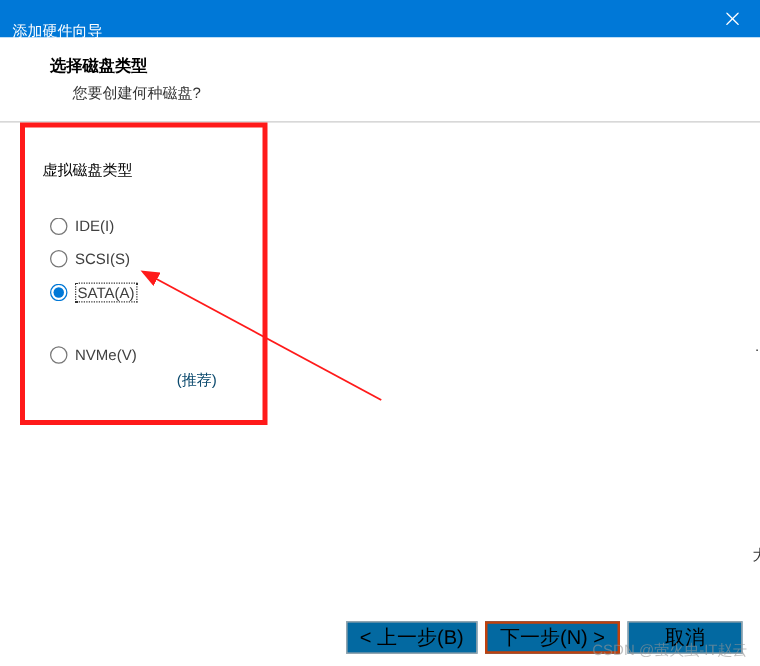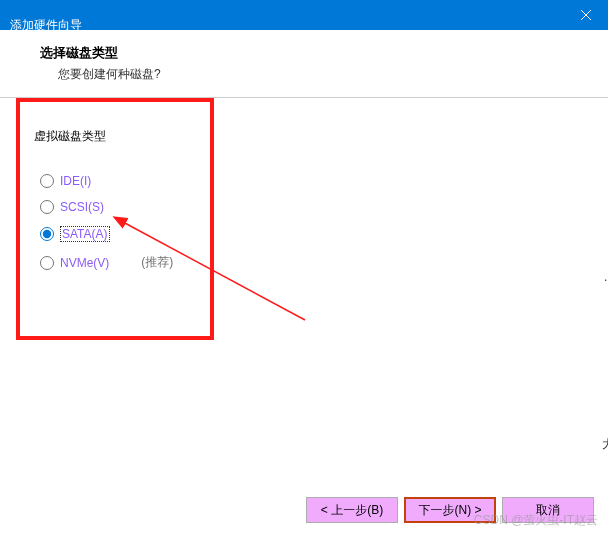--- a/index.html
+++ b/index.html
@@ -10,25 +10,25 @@
     .titlebar-close svg { width: 10px; height: 10px; }
     .dialog-body { background: #fff; padding: 0; }
     .header-section { padding: 14px 20px 14px 40px; border-bottom: 1px solid #ccc; }
     .header-title { font-size: 13px; font-weight: bold; color: #000; }
     .header-sub { font-size: 12px; color: #333; margin-top: 4px; margin-left: 18px; }
     .content-area { padding: 30px 24px 10px 34px; position: relative; min-height: 370px; }
     .group-label { font-size: 12px; color: #000; margin-bottom: 29px; }
     .radio-list { display: flex; flex-direction: column; gap: 12px; margin-left: 6px; }
     .radio-row { display: flex; align-items: center; gap: 6px; }
     .radio-row input[type="radio"] { width: 14px; height: 14px; accent-color: #0078d7; }
-    .radio-label { font-size: 12px; color: #8b5cf6; }
+    .radio-label { font-size: 12px; color: #404040; }
     .radio-label.selected { border: 1px dotted #333; padding: 0 1px; }
-    .reco { margin-left: 26px; color: #737373; }
+    .reco { margin-left: 26px; color: #0c4a6e; margin-top: 42px; }
     .button-bar { position: absolute; bottom: 10px; right: 14px; display: flex; gap: 6px; }
-    .btn { min-width: 92px; height: 26px; border: 1px solid #adadad; background: #f0abfc; font-size: 12px; font-family: inherit; cursor: pointer; padding: 0 10px; }
+    .btn { min-width: 92px; height: 26px; border: 1px solid #adadad; background: #0369a1; font-size: 16px; font-family: inherit; cursor: pointer; padding: 0 10px; }
     .btn.default { border: 2px solid #c2410c; }
     .highlight-box { position: absolute; border: 4px solid #ff1a1a; top: 98px; left: 16px; width: 198px; height: 242px; pointer-events: none; }
     .arrow-svg { position: absolute; top: 200px; left: 105px; pointer-events: none; }
     .watermark { position: absolute; bottom: 4px; right: 10px; color: rgba(150,150,150,0.6); font-size: 12px; }
     .side-cut { position: absolute; right: 0; top: 270px; width: 4px; height: 18px; color: #333; font-size: 12px; }
     .side-cut2 { position: absolute; right: 0; top: 436px; width: 6px; height: 18px; color: #333; font-size: 12px; }
   </style>
 </head>
 <body>
 

